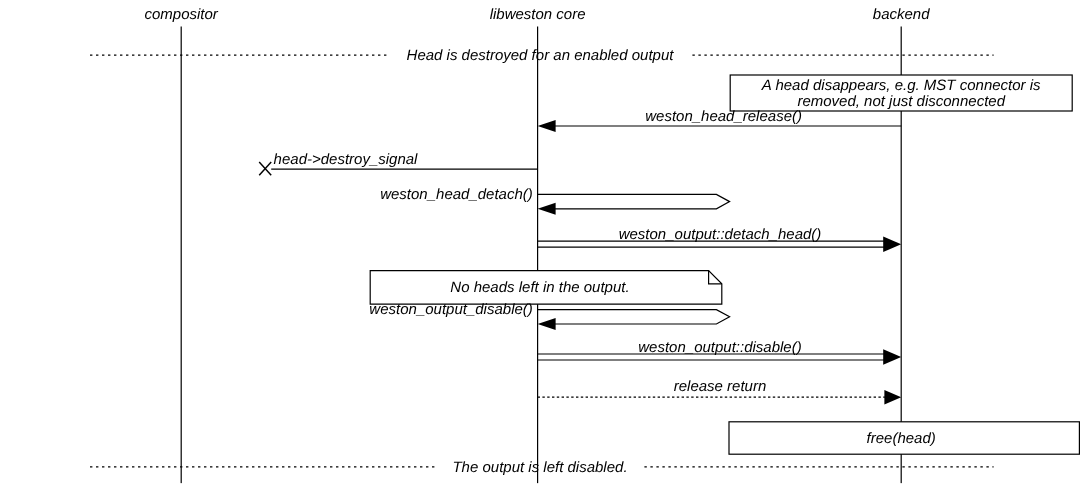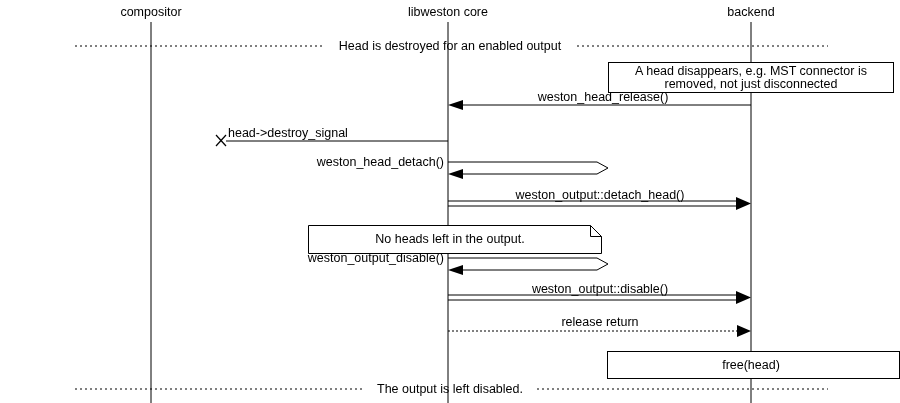--- a/index.html
+++ b/index.html
@@ -10,20 +10,21 @@
   body {
     font-family: "Liberation Sans", sans-serif;
     color: #000000;
   }
   #diagram-root {
     position: relative;
     width: 900px;
     height: 403px;
     overflow: hidden;
     background: #ffffff;
+    font-style: italic;
   }
   #seq-svg {
     position: absolute;
     left: 0;
     top: 0;
     width: 900px;
     height: 403px;
     display: block;
   }
   .participant-label {

